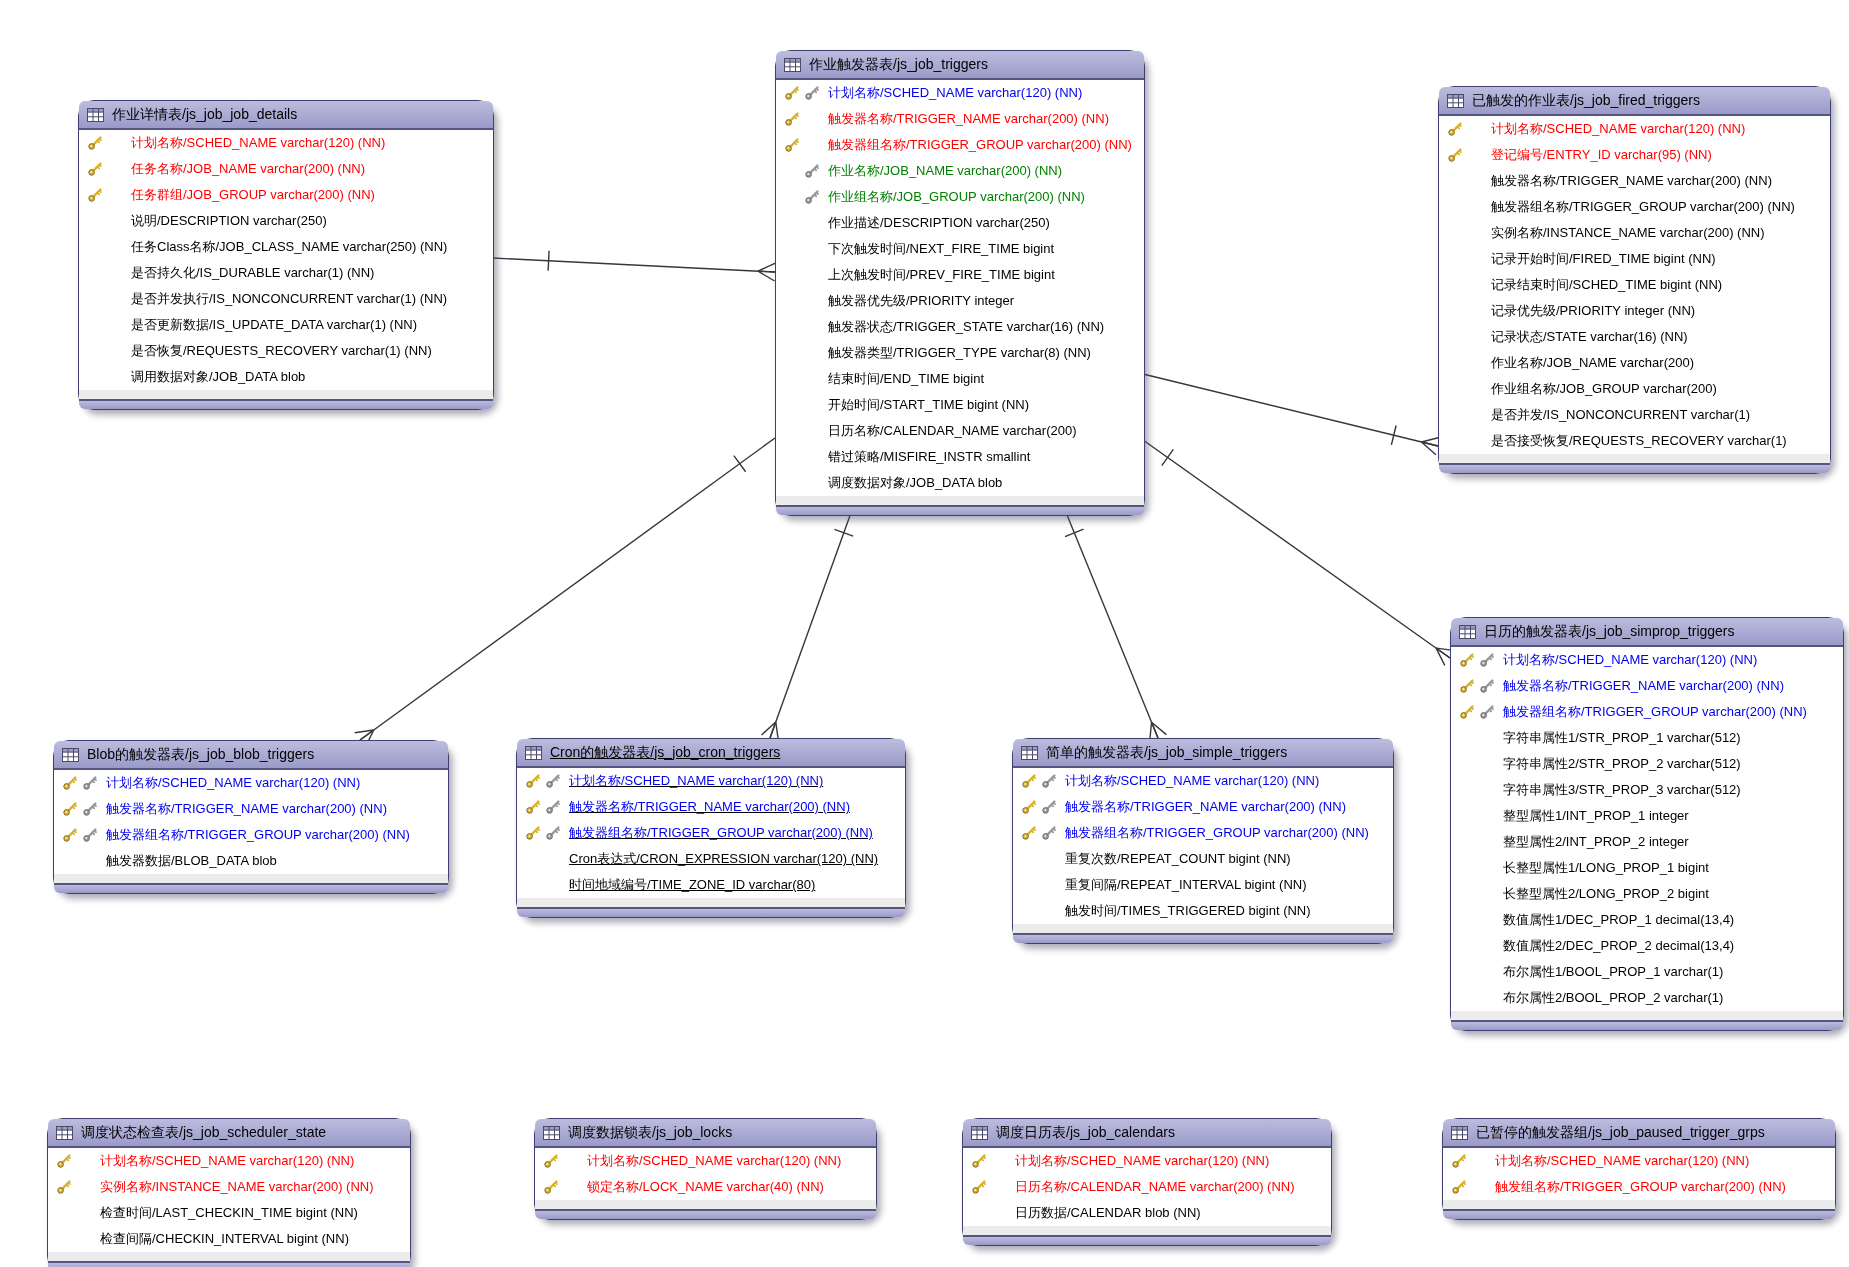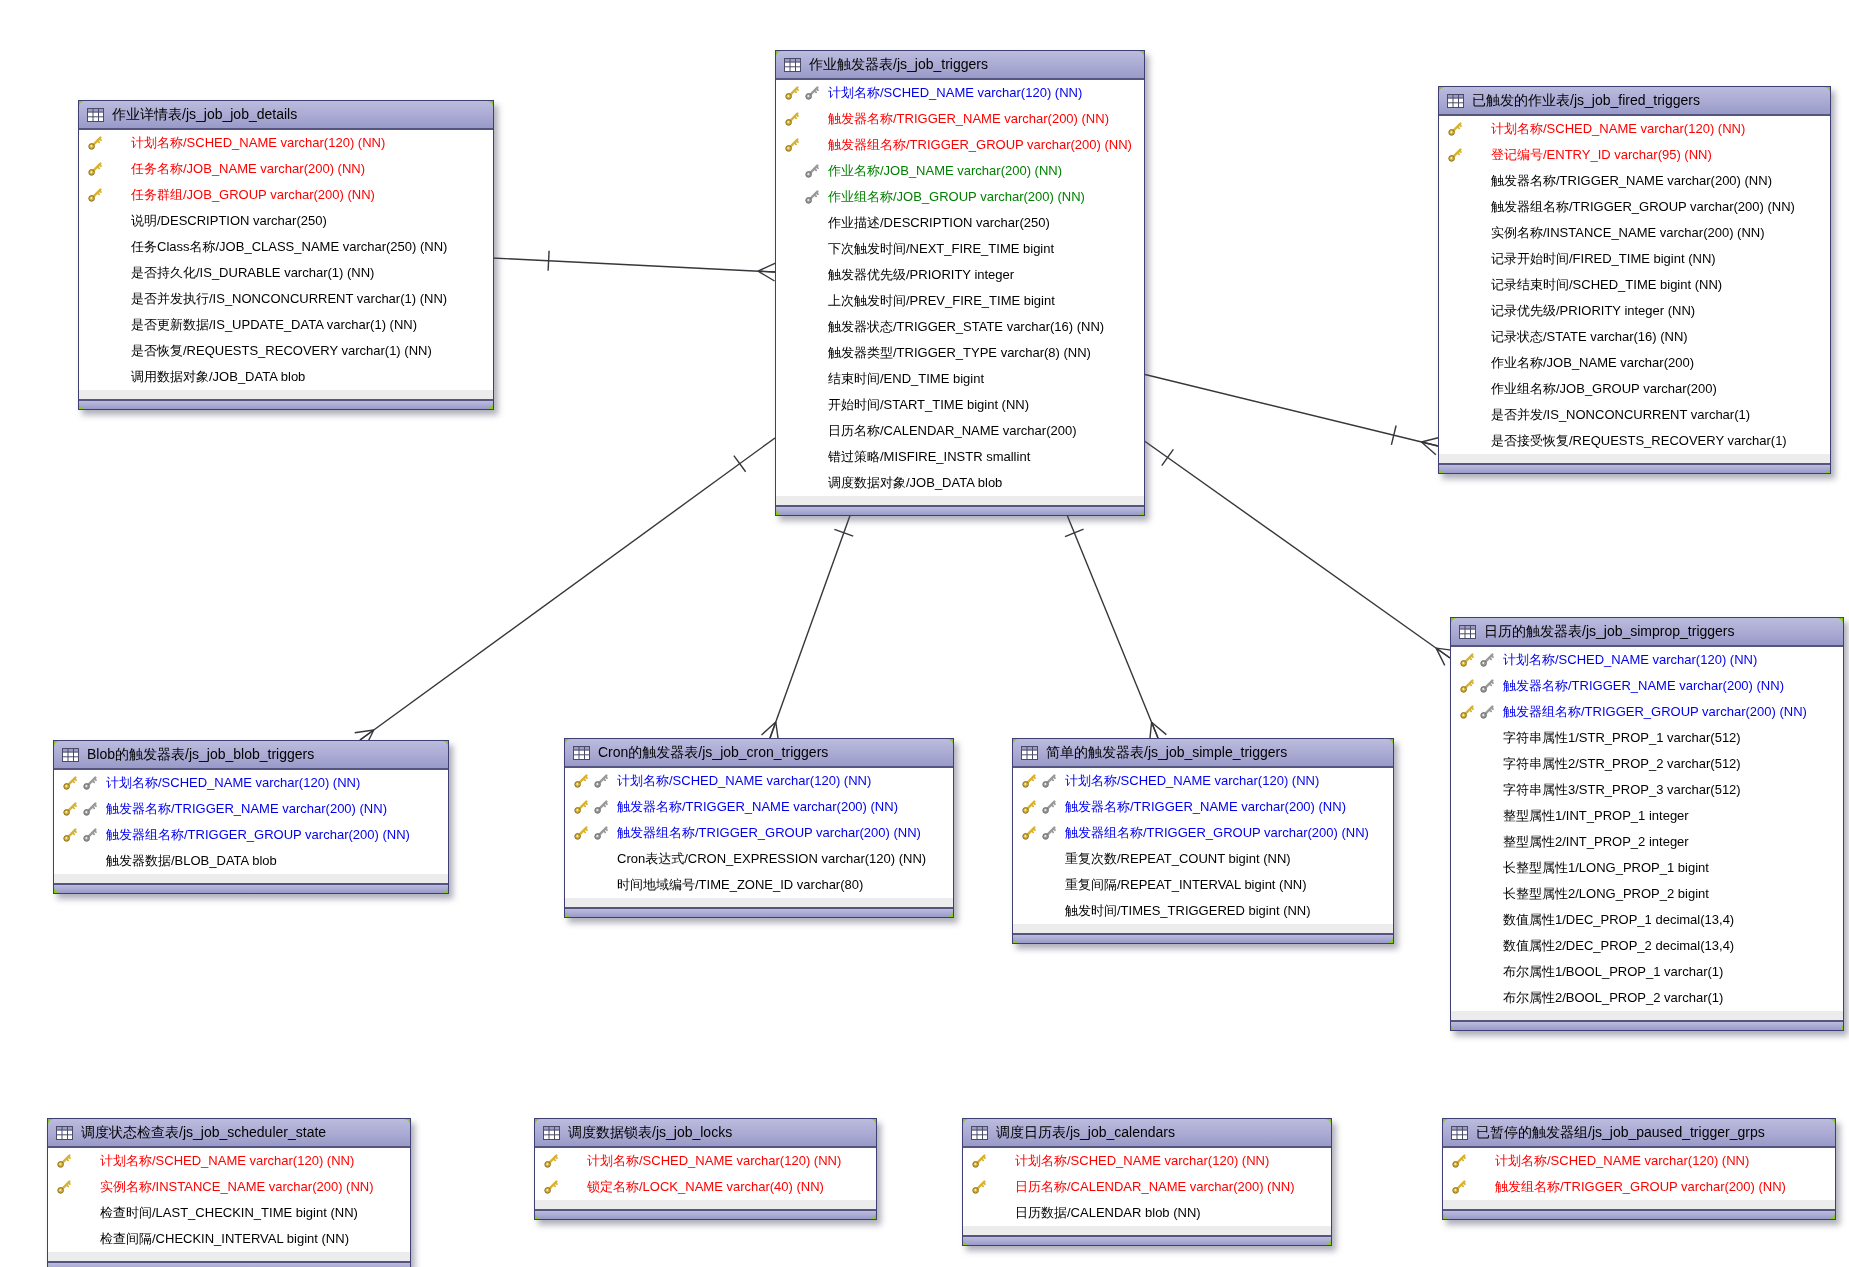--- a/index.html
+++ b/index.html
@@ -8,21 +8,21 @@
     width:1849px;height:1267px;
     background:#ffffff;
     font-family:"Liberation Sans","DejaVu Sans",sans-serif;
     overflow:hidden;
   }
   #wires{position:absolute;left:0;top:0;width:1849px;height:1267px;}
   .tbl{
     position:absolute;
     background:#84cc16;
     border:1.5px solid #3f3f73;
-    border-radius:0;
+    border-radius:16px;
     box-shadow:4px 5px 6px rgba(80,80,105,.45);
     z-index:2;
   }
   .tbl-header{
     height:27px;
     display:flex;align-items:center;
     gap:8px;padding-left:8px;
     background:linear-gradient(#bcbcdf,#9a9ac9);
     border-bottom:2px solid #55557f;
     border-radius:6px 6px 0 0;
@@ -261,28 +261,28 @@
           <div class="row">
             <span class="keys"></span>
             <span class="fld" style="color: rgb(0, 0, 0);">作业描述/DESCRIPTION varchar(250)</span>
           </div>
           <div class="row">
             <span class="keys"></span>
             <span class="fld" style="color: rgb(0, 0, 0);">下次触发时间/NEXT_FIRE_TIME bigint</span>
           </div>
           <div class="row">
             <span class="keys"></span>
+            <span class="fld" style="color: rgb(0, 0, 0);">上次触发时间/PREV_FIRE_TIME bigint</span>
+          </div>
+          <div class="row">
+            <span class="keys"></span>
             <span class="fld" style="color: rgb(0, 0, 0);">触发器优先级/PRIORITY integer</span>
           </div>
           <div class="row">
             <span class="keys"></span>
-            <span class="fld" style="color: rgb(0, 0, 0);">上次触发时间/PREV_FIRE_TIME bigint</span>
-          </div>
-          <div class="row">
-            <span class="keys"></span>
             <span class="fld" style="color: rgb(0, 0, 0);">触发器状态/TRIGGER_STATE varchar(16) (NN)</span>
           </div>
           <div class="row">
             <span class="keys"></span>
             <span class="fld" style="color: rgb(0, 0, 0);">触发器类型/TRIGGER_TYPE varchar(8) (NN)</span>
           </div>
           <div class="row">
             <span class="keys"></span>
             <span class="fld" style="color: rgb(0, 0, 0);">结束时间/END_TIME bigint</span>
           </div>
@@ -577,21 +577,21 @@
             <span class="fld" style="color: rgb(0, 0, 238);">触发器组名称/TRIGGER_GROUP varchar(200) (NN)</span>
           </div>
           <div class="row">
             <span class="keys"></span>
             <span class="fld" style="color: rgb(0, 0, 0);">触发器数据/BLOB_DATA blob</span>
           </div>
         </div>
         <div class="tbl-footstrip"></div>
         <div class="tbl-bottombar"></div>
       </div>
-      <div class="tbl" style="left: 564px; top: 738px; width: 388px;">
+      <div class="tbl" style="left: 516px; top: 738px; width: 388px; text-decoration: underline;">
         <div class="tbl-header">
           <svg width="17" height="14" viewBox="0 0 17 14">
             <rect x="0.5" y="0.5" width="16" height="13" fill="#ffffff" stroke="#4a4a6a"></rect>
             <rect x="0.5" y="0.5" width="16" height="3.6" fill="#9c9cc4" stroke="#4a4a6a"></rect>
             <line x1="6" y1="0.5" x2="6" y2="13.5" stroke="#4a4a6a"></line>
             <line x1="11.5" y1="0.5" x2="11.5" y2="13.5" stroke="#4a4a6a"></line>
             <line x1="0.5" y1="8.8" x2="16.5" y2="8.8" stroke="#4a4a6a"></line>
           </svg>
           <span class="tbl-title">Cron的触发器表/js_job_cron_triggers</span>
         </div>

